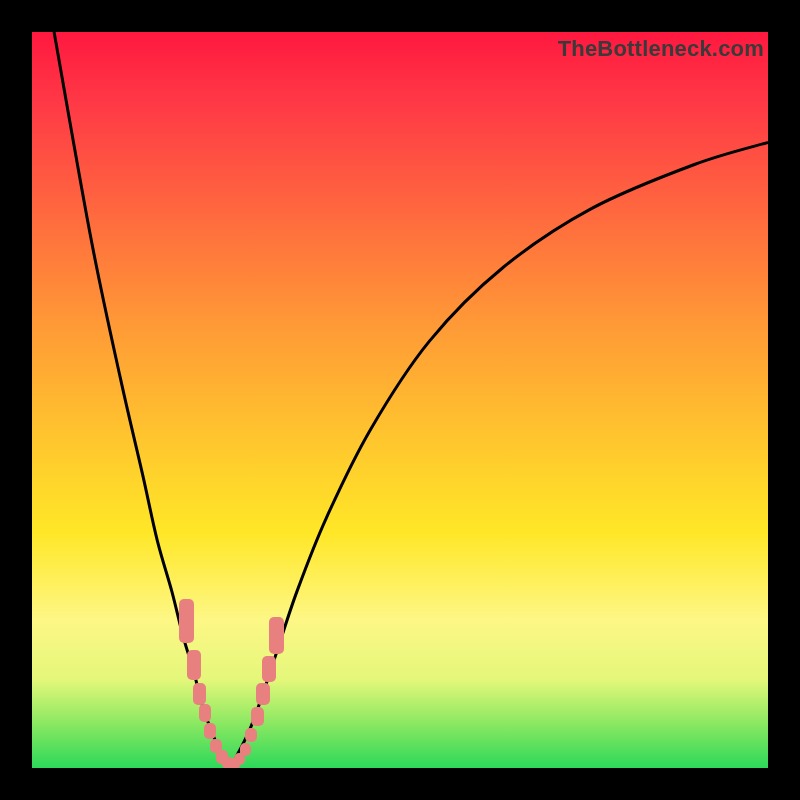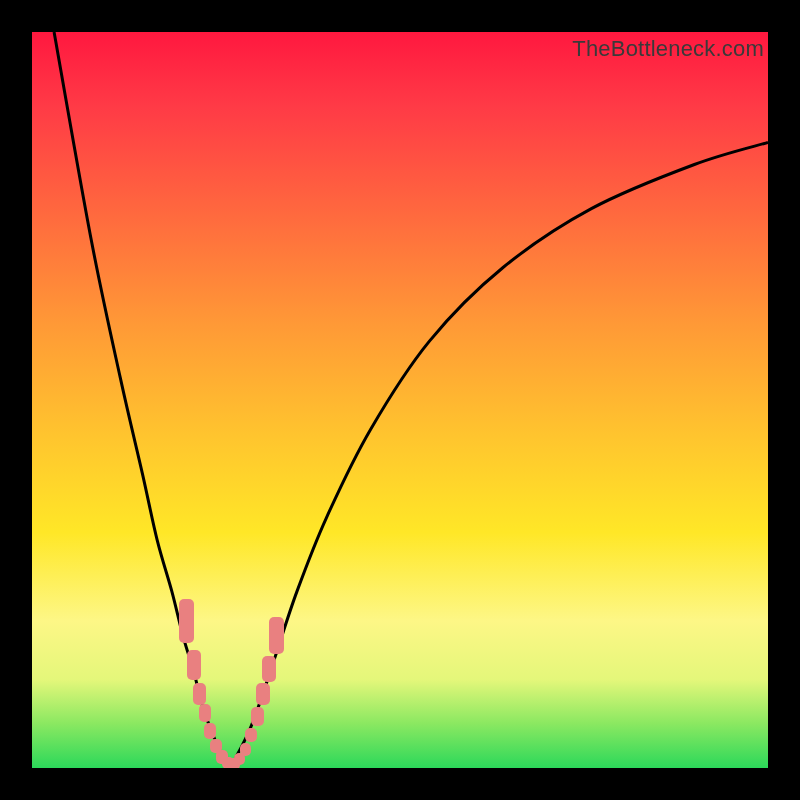--- a/index.html
+++ b/index.html
@@ -38,21 +38,21 @@
       #2cd85a 100%
     );
     overflow: hidden;
   }
   .watermark {
     position: absolute;
     top: 36px;
     right: 36px;
     color: #3a3a3a;
     font-size: 22px;
-    font-weight: 400;
+    font-weight: 700;
     letter-spacing: 0.2px;
     pointer-events: none;
   }
   svg.curves {
     position: absolute;
     left: 0;
     top: 0;
     width: 736px;
     height: 736px;
   }

